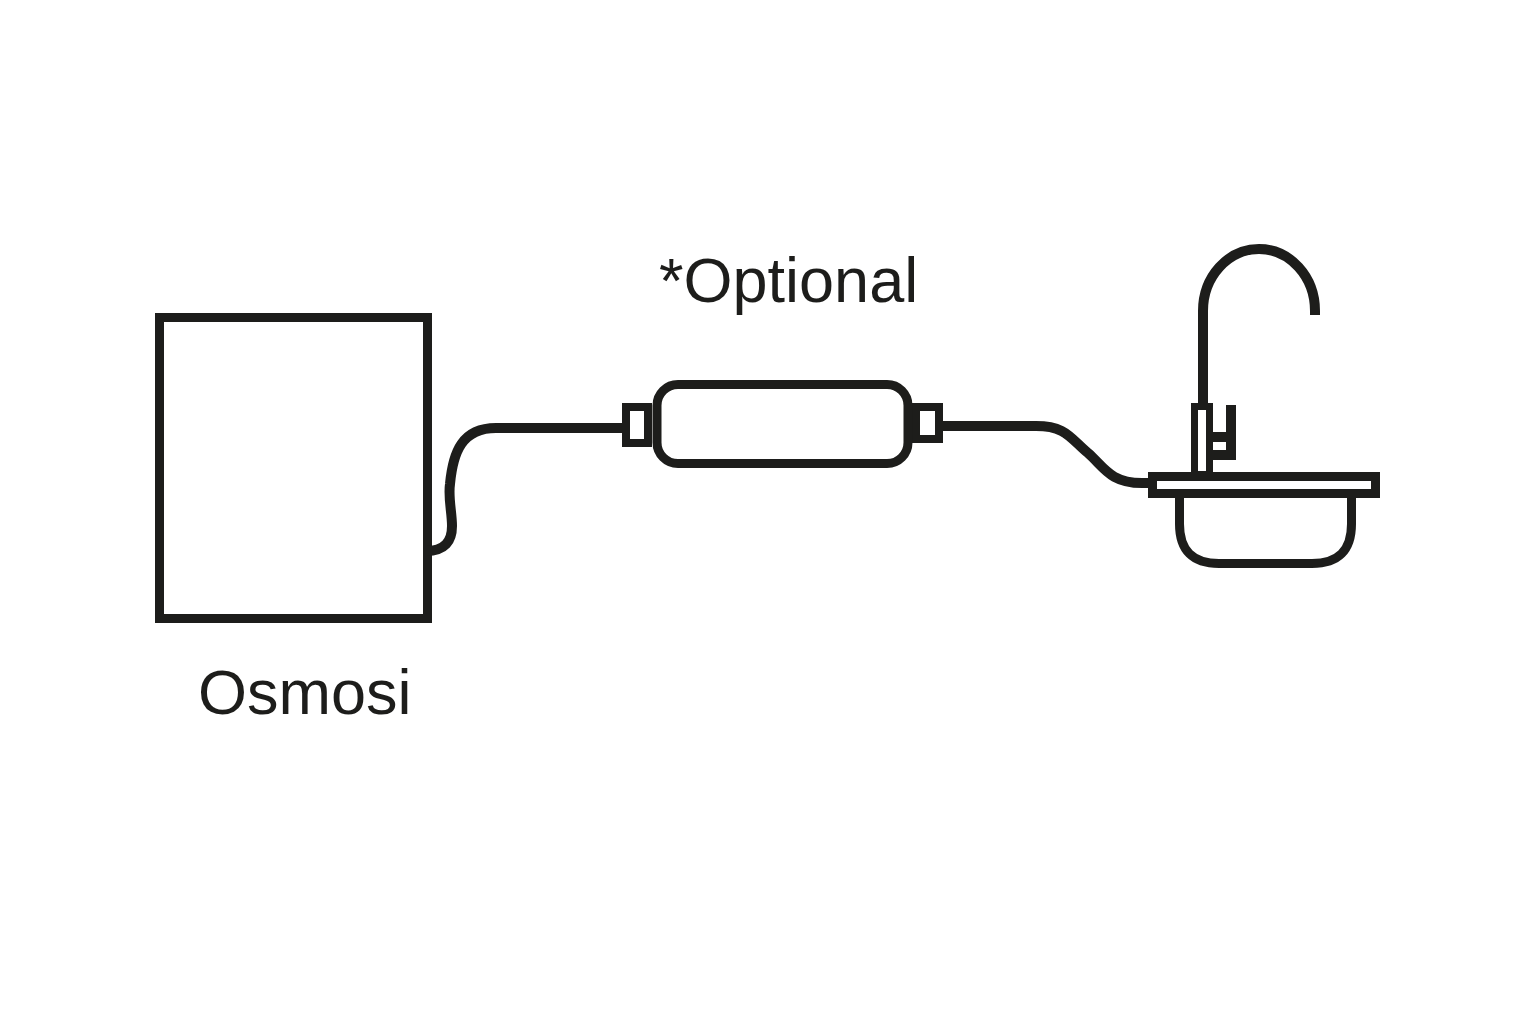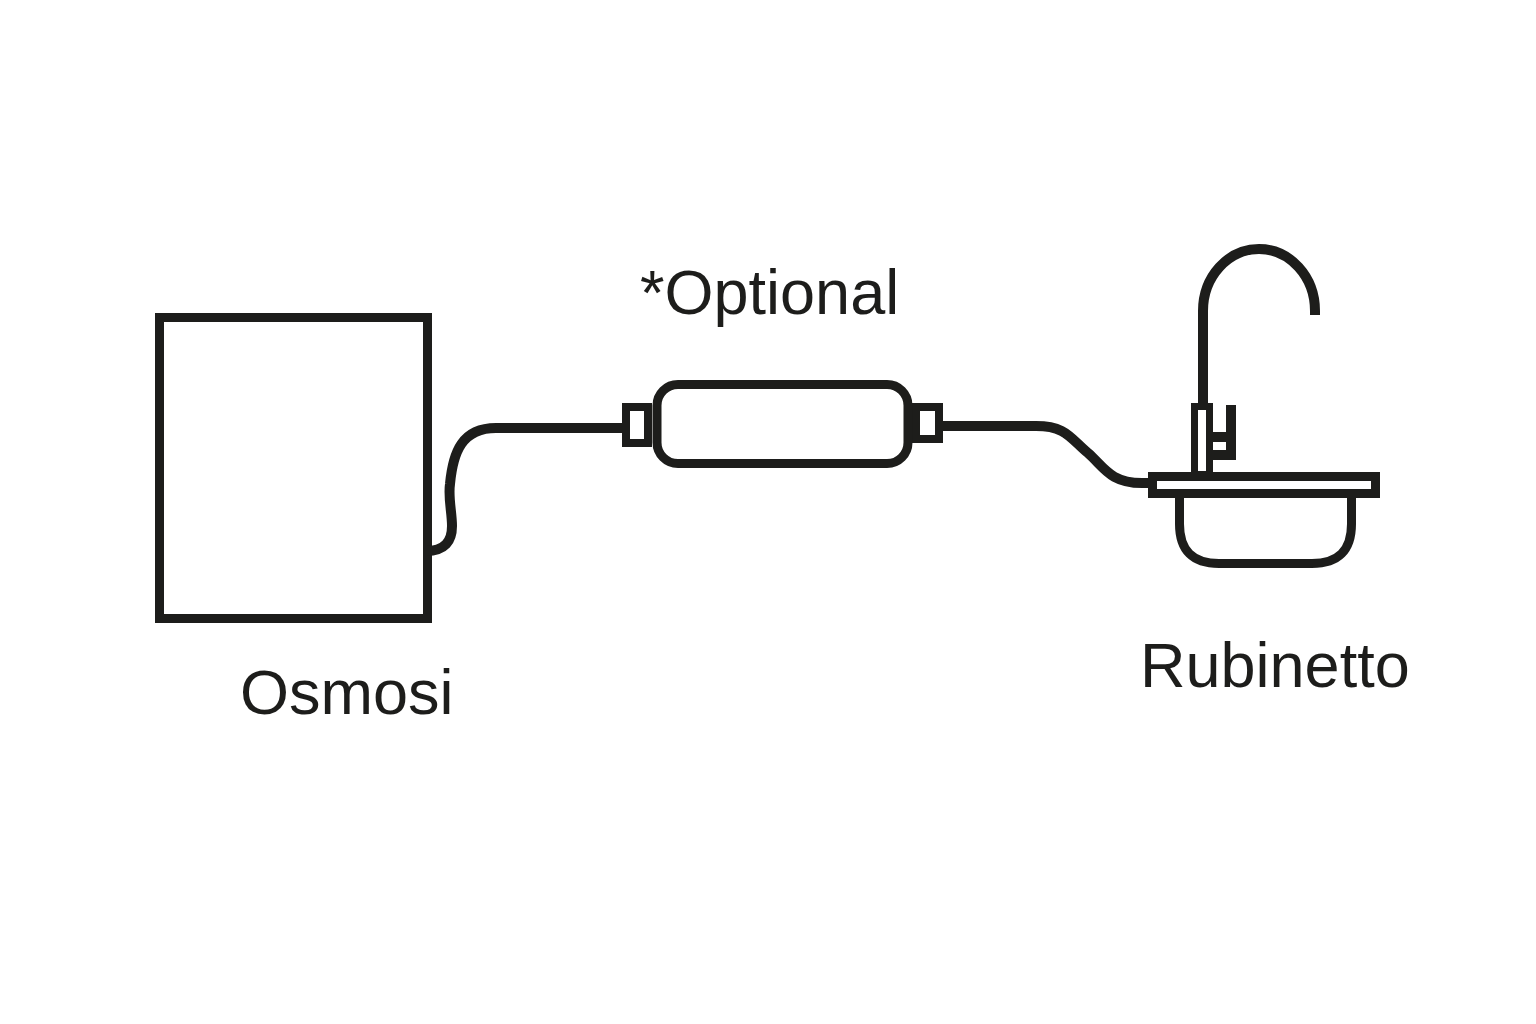--- a/index.html
+++ b/index.html
@@ -25,22 +25,22 @@
   }
   .diagram-label {
     position: absolute;
     font-size: 63px;
     line-height: 1;
     font-weight: 400;
     letter-spacing: 0px;
     color: #1d1d1b;
     white-space: nowrap;
   }
-  .label-osmosi    { left: 198px;  top: 661px; margin-left: 42px; }
-  .label-optional  { left: 640px;  top: 249px; margin-top: 12px; }
+  .label-osmosi    { left: 198px;  top: 661px; }
+  .label-optional  { left: 659px;  top: 249px; }
   .label-uv-system { left: 637px;  top: 533px; }
   .label-rubinetto { left: 1140px; top: 634px; }
 
   .stroke {
     fill: none;
     stroke: #1d1d1b;
   }
   .stroke-fill {
     fill: #ffffff;
     stroke: #1d1d1b;
@@ -93,14 +93,13 @@
 
       <rect class="stroke-fill" x="1152.5" y="476.5" width="223" height="17" stroke-width="9"></rect>
     </g>
   </svg>
 
   <div class="diagram-label label-optional">*Optional</div>
 
 
   <div class="diagram-label label-osmosi">Osmosi</div>
 
-  <div class="diagram-label label-rubinetto">Rubinetto</div>
 </div>
 
 </body></html>

